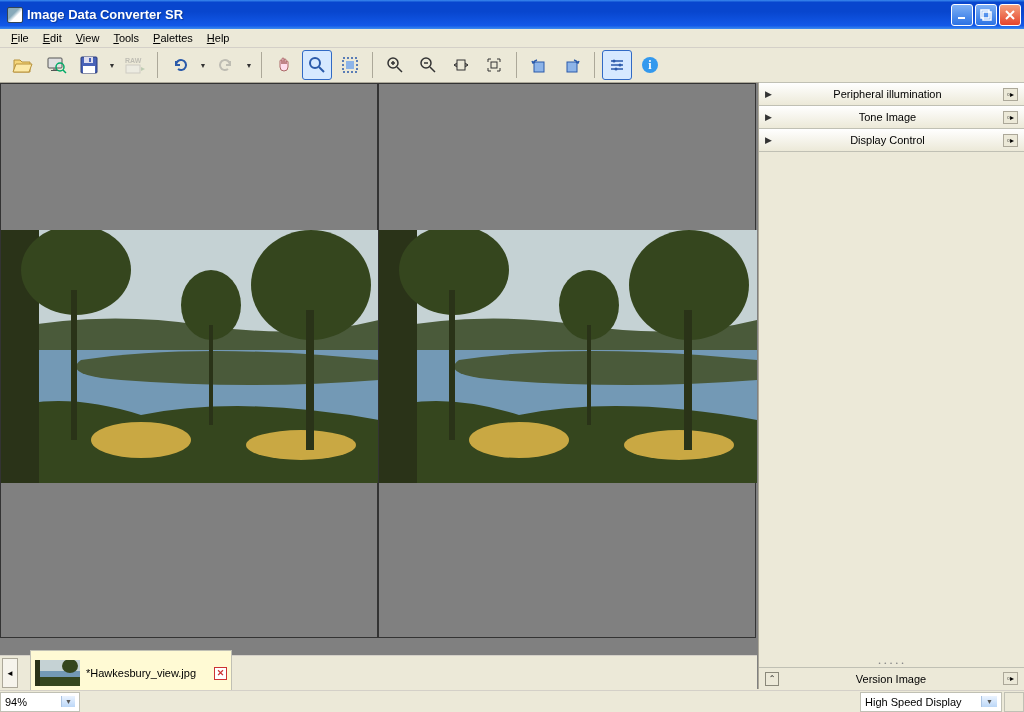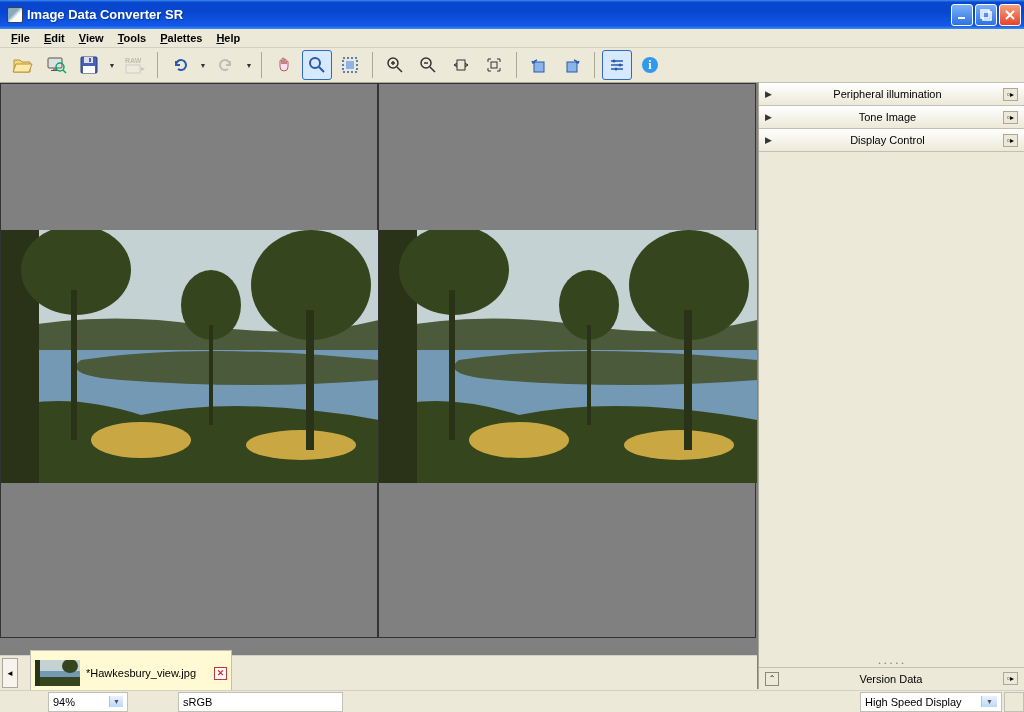--- a/index.html
+++ b/index.html
@@ -9,21 +9,21 @@
 .titlebar { height: 29px; background: linear-gradient(to bottom, #3c8cf0 0%, #0846ce 8%, #0846ce 40%, #1258e8 88%, #3c8cf0 100%); display: flex; align-items: center; padding: 0 3px; color: white; }
 .titlebar-icon { width: 16px; height: 16px; margin: 0 4px; background: linear-gradient(135deg, #8ab 40%, #fff 60%); border: 1px solid #345; border-radius: 2px; }
 .titlebar-text { flex: 1; font-weight: bold; font-size: 13px; text-shadow: 1px 1px 1px rgba(0,0,0,0.3); }
 .winbtns { display: flex; gap: 2px; }
 .winbtn { width: 22px; height: 22px; border-radius: 3px; border: 1px solid #fff; display: flex; align-items: center; justify-content: center; font-size: 11px; font-weight: bold; font-family: Arial; }
 .winbtn.min, .winbtn.max { background: linear-gradient(to bottom, #7eb1f5, #2b72e4); }
 .winbtn.close { background: linear-gradient(to bottom, #f5a17e, #e4442b); }
 .winbtn svg { width: 12px; height: 12px; }
 
 
-.menubar { height: 19px; background: #ece9d8; display: flex; align-items: center; padding: 0 4px; border-bottom: 1px solid #d4d0c8; font-weight: bold; }
+.menubar { height: 19px; background: #ece9d8; display: flex; align-items: center; padding: 0 4px; border-bottom: 1px solid #d4d0c8; }
 .menuitem { padding: 2px 7px; cursor: default; }
 .menuitem u { text-decoration: underline; }
 
 
 .toolbar { height: 35px; background: #ece9d8; display: flex; align-items: center; padding: 2px 8px; gap: 3px; border-bottom: 1px solid #aca899; }
 .tbtn { width: 30px; height: 30px; display: flex; align-items: center; justify-content: center; border: 1px solid transparent; border-radius: 3px; }
 .tbtn.active { border-color: #316ac5; background: #d6e9ff; }
 .tbtn.disabled { opacity: 0.45; }
 .tsep { width: 1px; height: 26px; background: #aca899; margin: 0 4px; }
 .tdrop { width: 10px; display: flex; align-items: center; justify-content: center; font-size: 7px; color: #333; }
@@ -49,21 +49,21 @@
 
 
 .thumbbar { height: 35px; background: #ece9d8; border-top: 1px solid #d4d0c8; display: flex; align-items: center; padding: 0 2px; position: absolute; left: 0; bottom: 22px; width: 757px; }
 .thumb-nav { width: 16px; height: 30px; border: 1px solid #aca899; background: #f6f4ec; display: flex; align-items: center; justify-content: center; font-size: 8px; }
 .thumb-tab { height: 46px; display: flex; align-items: center; border: 1px solid #c0c0b4; background: #fffad4; padding: 0 4px; gap: 6px; margin-left: 12px; }
 .thumb-img { width: 45px; height: 26px; }
 .thumb-close { width: 13px; height: 13px; background: #fff; border: 1px solid #c33; color: #c33; display: flex; align-items: center; justify-content: center; font-size: 9px; font-weight: bold; margin-left: 12px; }
 
 
 .statusbar { position: absolute; bottom: 0; left: 0; width: 1024px; height: 22px; background: #ece9d8; display: flex; align-items: center; border-top: 1px solid #d4d0c8; }
-.status-cell { height: 20px; border: 1px solid #c0c0b4; background: #fff; display: flex; align-items: center; padding: 8px 4px; margin-right: 2px; margin-left: 48px; }
+.status-cell { height: 20px; border: 1px solid #c0c0b4; background: #fff; display: flex; align-items: center; padding: 8px 4px; margin-right: 2px; }
 .status-cell input { border: none; outline: none; background: transparent; font-family: inherit; font-size: 11px; width: 100%; }
 .status-drop { width: 16px; text-align: center; font-size: 7px; color: #555; background: linear-gradient(#eaf3ff,#bcd7f7); border-left: 1px solid #acc5e4; margin-left: auto; padding: 2px; }
 
 
 .sky { fill: #c5d2d4; }
 .hills { fill: #4a5a3a; }
 .water { fill: #7399b5; }
 .tree { fill: #2a3318; }
 .foliage { fill: #35461e; }
 .flowers { fill: #c9a843; }
@@ -280,21 +280,21 @@
     </div>
     <div class="panel-section">
       <span class="panel-arrow">▶</span>
       <span class="panel-label">Display Control</span>
       <span class="panel-btn">▫▸</span>
     </div>
     <div class="panel-spacer"></div>
     <div class="panel-grip">• • • • •</div>
     <div class="version-stack">
       <span class="vs-icon">⌃</span>
-      <span class="panel-label">Version Data</span>
+      <span class="panel-label">Version Image</span>
       <span class="panel-btn">▫▸</span>
     </div>
   </div>
 </div>
 
 <div class="thumbbar">
   <div class="thumb-nav">◄</div>
   <div class="thumb-tab">
     <svg class="thumb-img" viewBox="0 0 45 26">
       <rect fill="#c5d2d4" x="0" y="0" width="45" height="13"></rect>
@@ -306,22 +306,19 @@
     <span>*Hawkesbury_view.jpg</span>
     <span class="thumb-close">✕</span>
   </div>
 </div>
 
 <div class="statusbar">
   <div class="status-cell" style="width:80px">
     <input type="text" value="94%" style="">
     <span class="status-drop">▼</span>
   </div>
-  <div class="status-cell" style="width:165px">
-    <input type="text" value="sRGB" style="">
-  </div>
   <div style="flex:1"></div>
   <div class="status-cell" style="width:142px">
     <span>High Speed Display</span>
     <span class="status-drop">▼</span>
   </div>
   <div style="width:20px;height:20px;border:1px solid #c0c0b4"></div>
 </div>
 
 </body></html>

